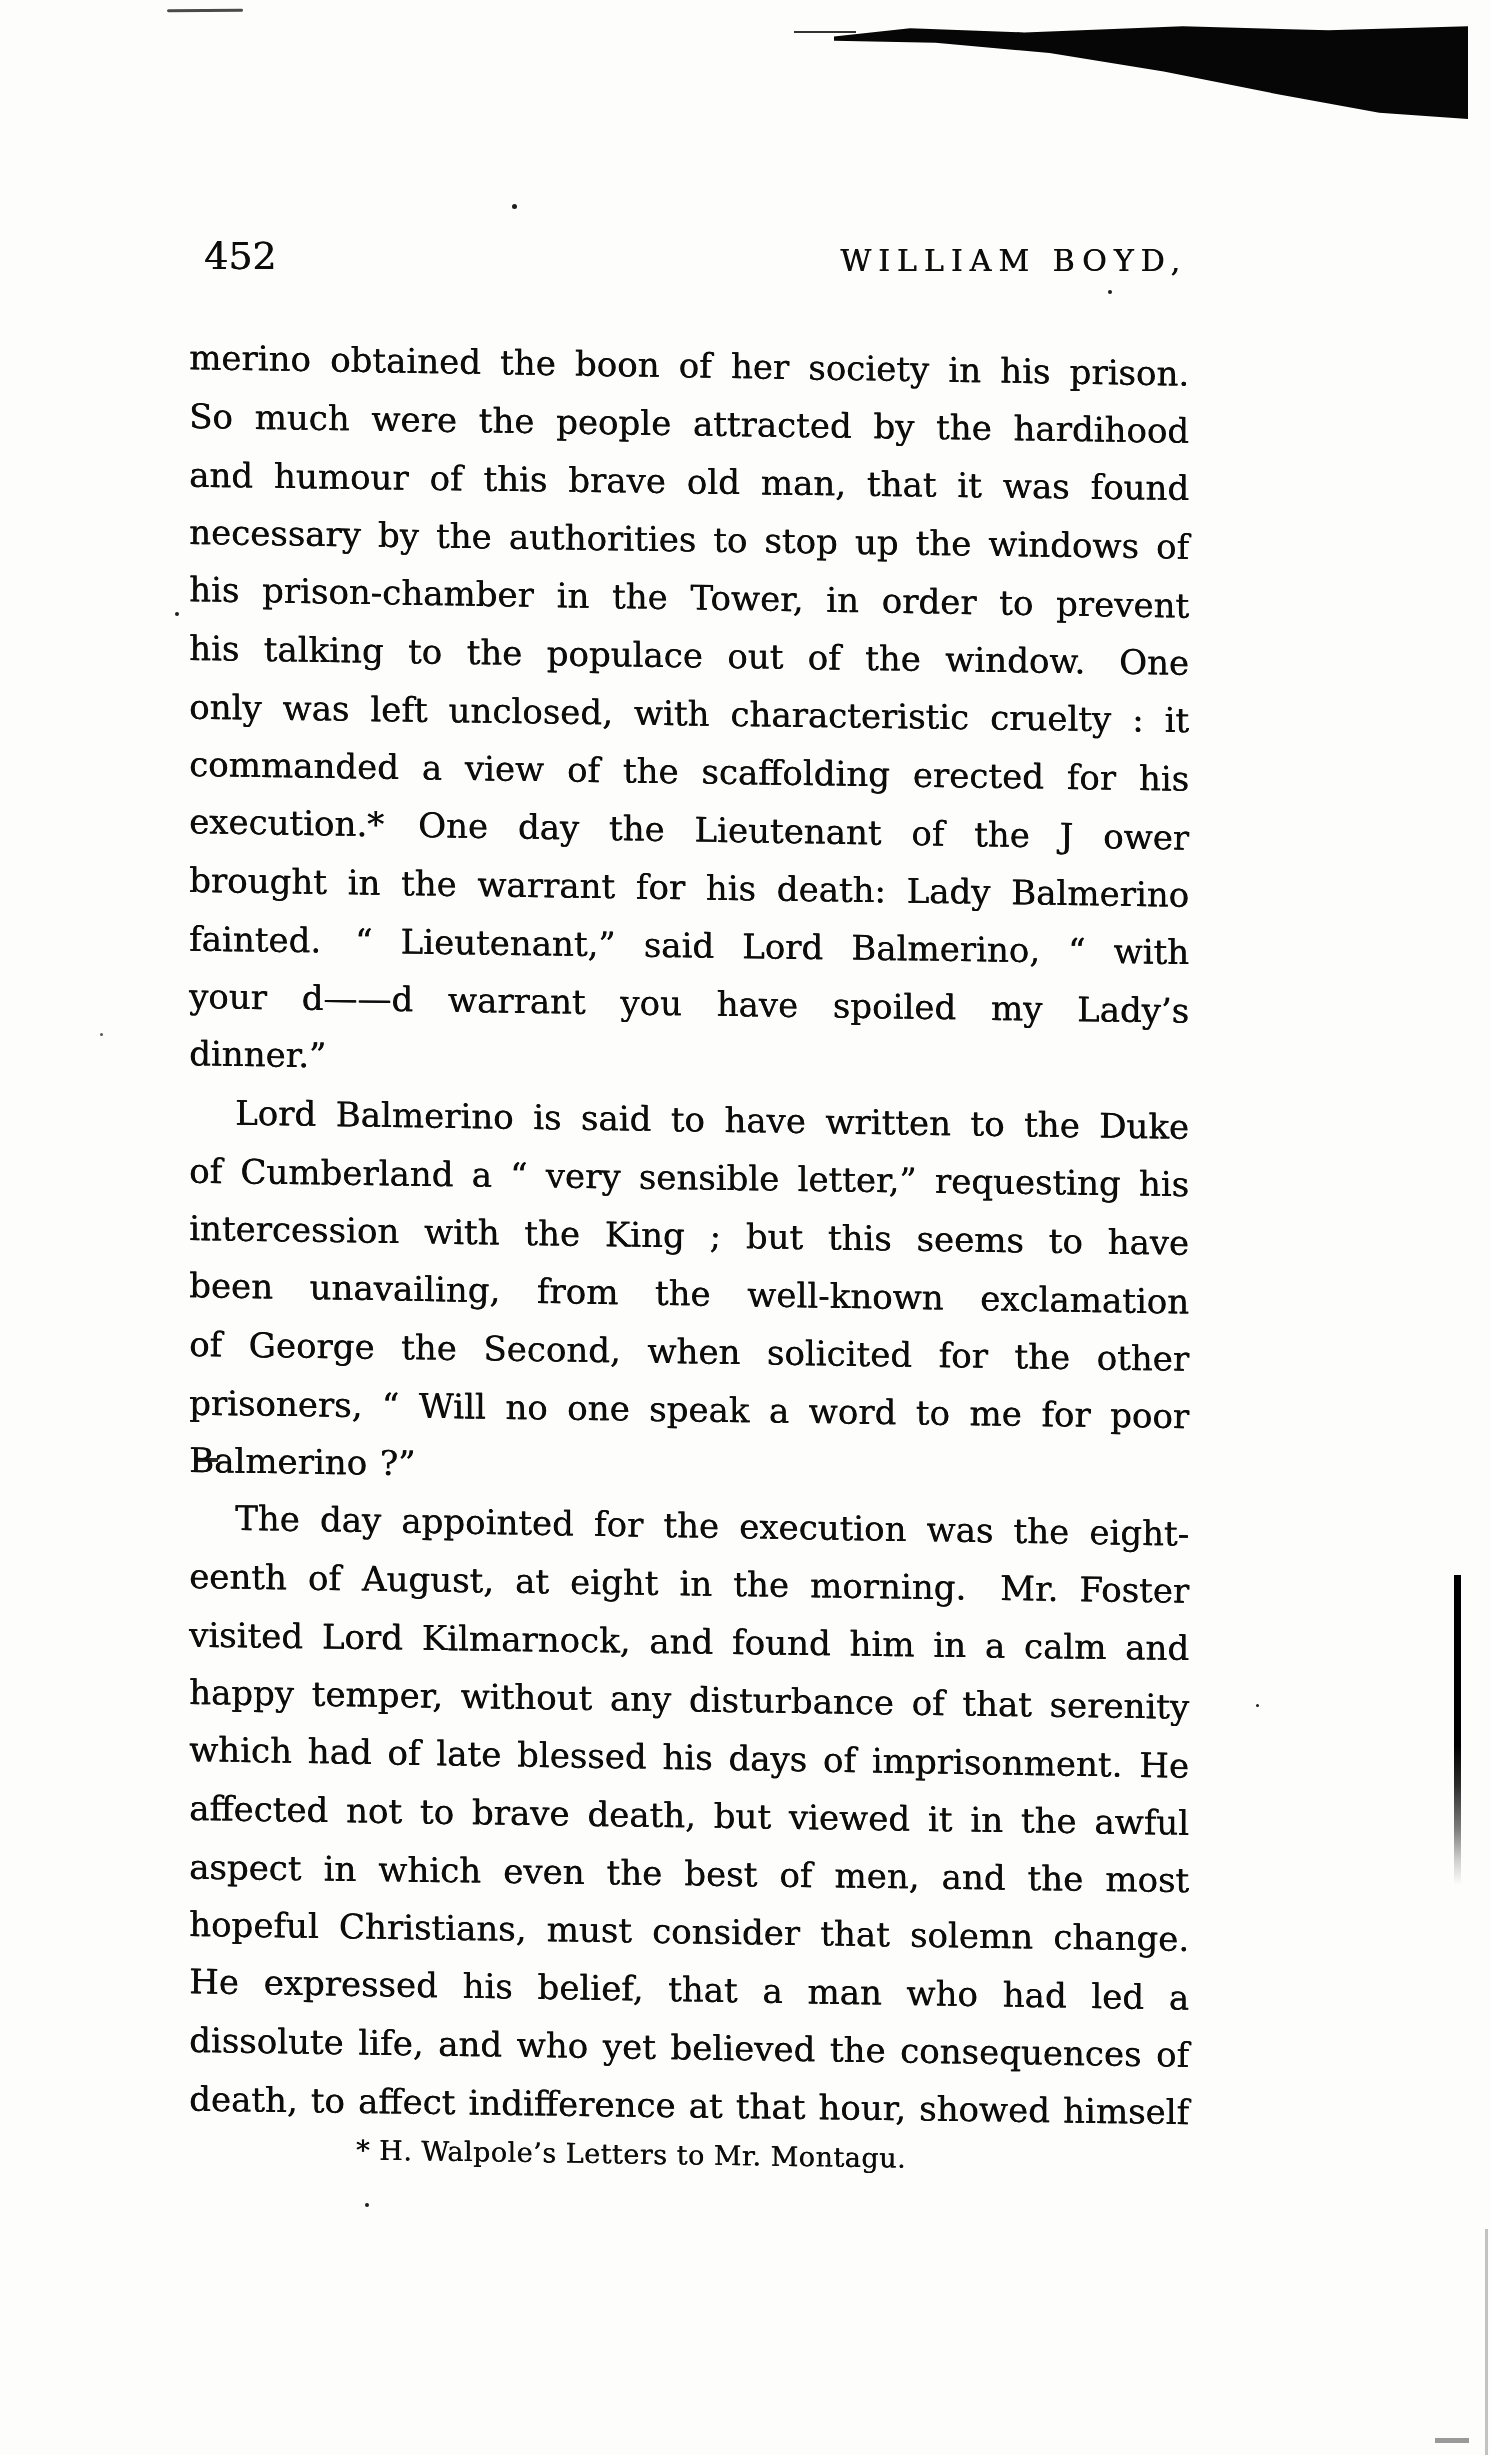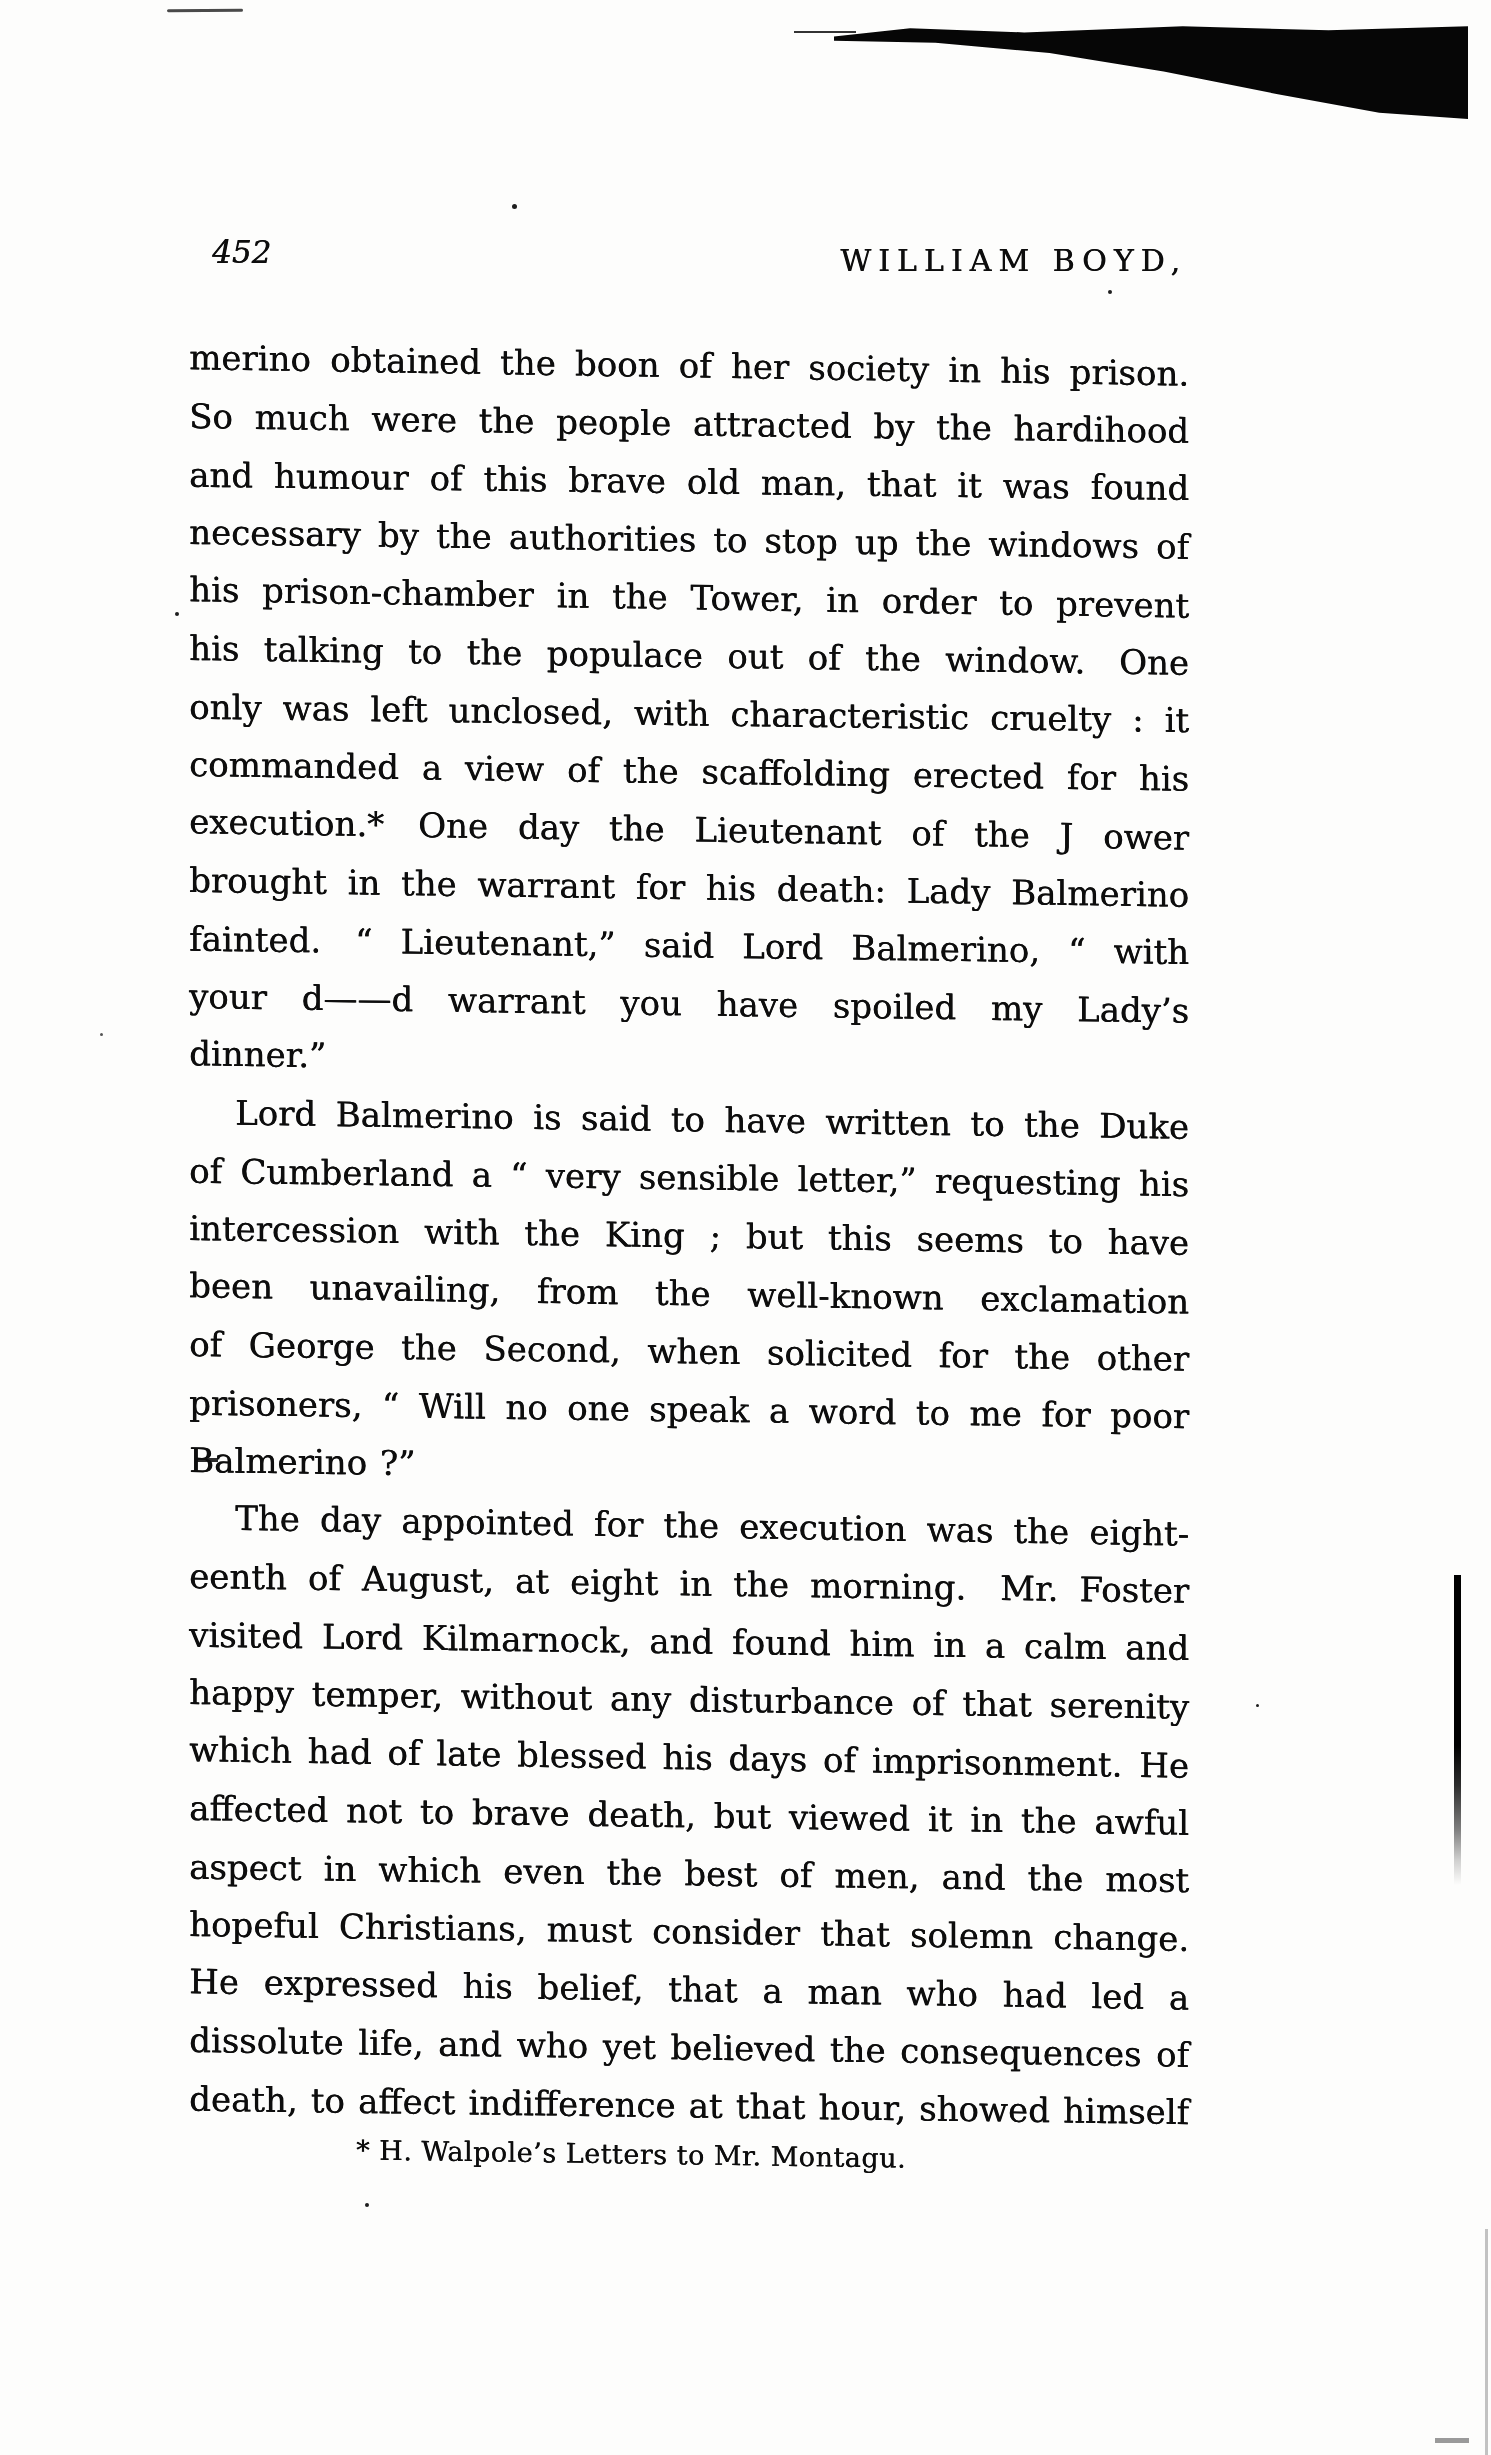--- a/index.html
+++ b/index.html
@@ -6,24 +6,23 @@
   #page{
     position:relative;
     width:1492px;height:2456px;
     background:#fdfdfc;
     overflow:hidden;
     font-family:"DejaVu Serif","Liberation Serif",serif;
     color:#0d0d0d;
   }
   
   #pageno{
-    position:absolute;left:212px;top:237px;
-    font-size:31px;line-height:1;
+    position:absolute;left:204px;top:237px;
+    font-size:38px;line-height:1;
     text-shadow:0.5px 0 0 currentColor;
-    font-style:italic;
   }
   #title{
     position:absolute;left:187px;top:246px;width:1000px;
     text-align:right;font-size:30px;line-height:1;
     letter-spacing:7px;
     text-shadow:0.5px 0 0 currentColor;
   }
   
   #bodyblock{
     position:absolute;left:189px;top:329px;width:1000px;

